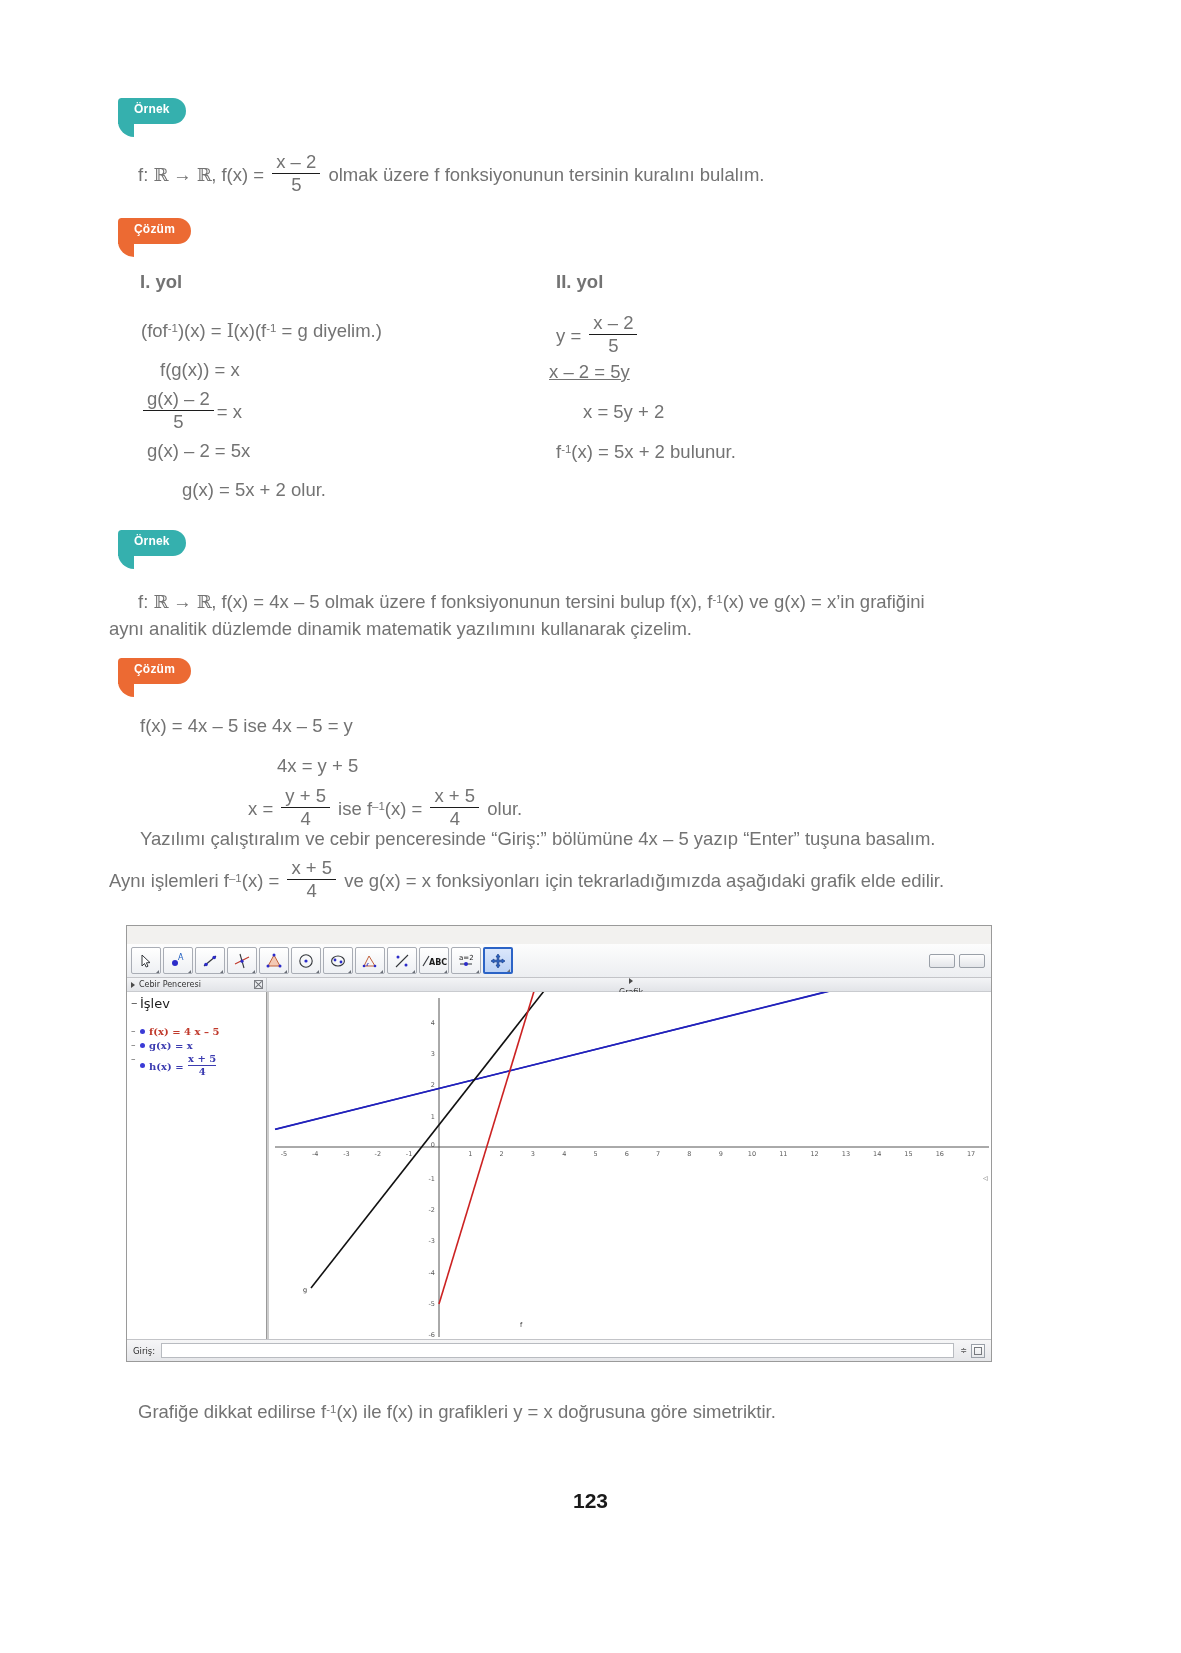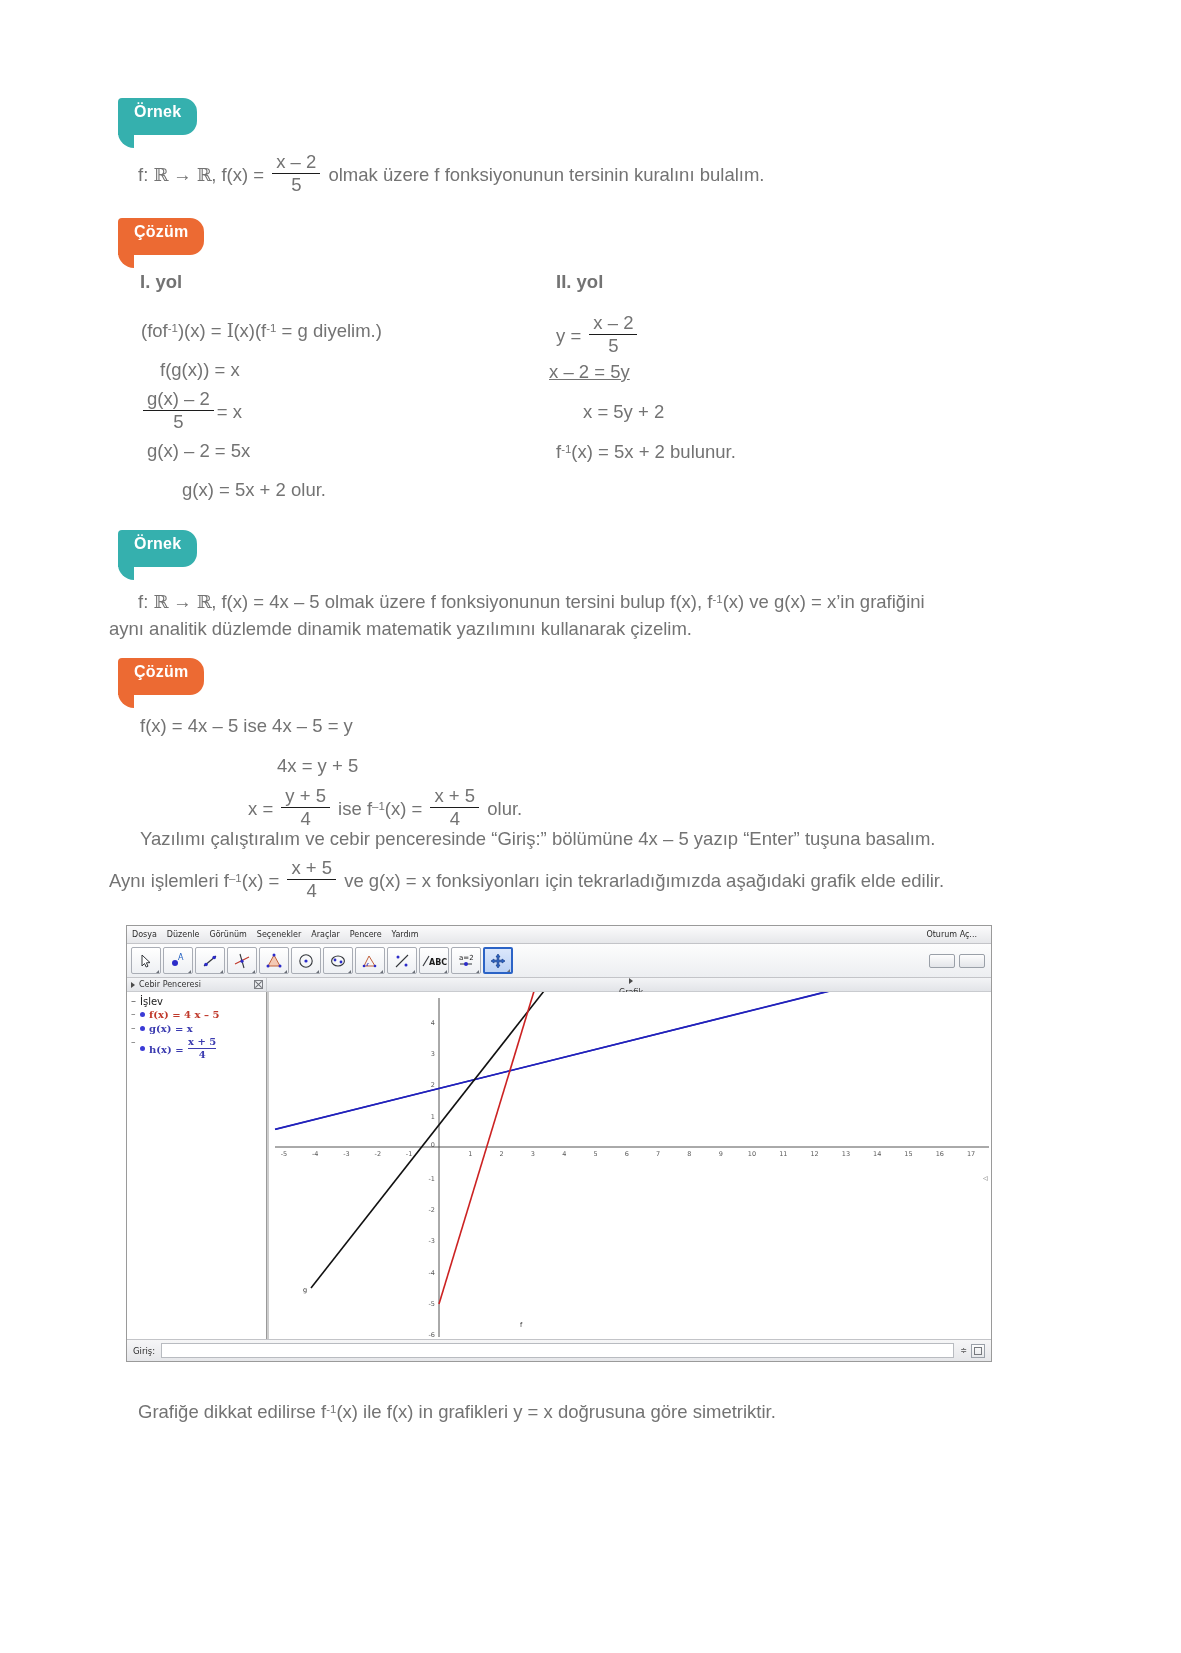--- a/index.html
+++ b/index.html
@@ -12,23 +12,23 @@
     overflow:hidden;
   }
   .page{position:absolute;left:0;top:0;width:1181px;height:1653px;}
 
   
   .badge{
     position:absolute;
     display:inline-block;
     color:#fff;
     font-weight:bold;
-    font-size:16px;
+    font-size:12px;
     letter-spacing:.2px;
-    padding:5px 16px 14px 16px;
+    padding:5px 16px 7px 16px;
     border-radius:4px 14px 14px 0;
     line-height:1.15;
   }
   .badge.teal{background:#35b0ae;}
   .badge.orange{background:#ec6a33;}
   .badge .tail{
     position:absolute;
     left:0;bottom:-13px;
     width:16px;height:14px;
     overflow:hidden;
@@ -122,21 +122,21 @@
   }
   .ph-close:before{transform:rotate(45deg);}
   .ph-close:after{transform:rotate(-45deg);}
 
   .algebra{
     position:absolute;left:0;top:14px;bottom:0;width:140px;
     background:#fff;border-right:1px solid #9a9a9a;
     box-sizing:border-box;padding:4px 2px 0 4px;
     font-size:9px;
   }
-  .alg-group{color:#1a1a1a;font-size:10px;padding-left:9px;position:relative;margin-bottom:2px;}
+  .alg-group{color:#1a1a1a;font-size:13px;padding-left:9px;position:relative;margin-bottom:15px;}
   .alg-group:before{content:"–";position:absolute;left:0;top:-1px;color:#555;}
   .alg-item{position:relative;padding-left:9px;margin-bottom:3px;display:flex;align-items:center;gap:4px;white-space:nowrap;}
   .alg-item:before{content:"–";position:absolute;left:0;top:0px;color:#555;}
   .alg-dot{width:5px;height:5px;border-radius:50%;background:#3b3bd6;flex:none;}
   .alg-eq{font-family:"DejaVu Serif", serif;font-size:10px;font-weight:bold;}
   .alg-eq.red{color:#c0392b;}
   .alg-eq.blue{color:#3b3bb0;}
   .alg-eq .f{display:inline-block;text-align:center;vertical-align:-0.5em;margin:0 1px;}
   .alg-eq .f .n{display:block;line-height:1.05;}
   .alg-eq .f .d{display:block;border-top:1px solid currentColor;line-height:1.1;}
@@ -234,31 +234,20 @@
   </div>
 
   <div class="txt" style="left:140px;top:825px;">Yazılımı çalıştıralım ve cebir penceresinde “Giriş:” bölümüne 4x – 5 yazıp “Enter” tuşuna basalım.</div>
 
   <div class="txt" style="left:109px;top:858px;">
     <span>Aynı işlemleri f</span><sup class="exp">–1</sup><span>(x) = </span><span class="frac"><span class="num">x + 5</span><span class="den">4</span></span><span> ve  g(x) = x fonksiyonları için tekrarladığımızda aşağıdaki grafik elde edilir.</span>
   </div>
 
   <div class="gg">
 
-    <div class="gg-menubar">
-      <div class="mi">Dosya</div>
-      <div class="mi">Düzenle</div>
-      <div class="mi">Görünüm</div>
-      <div class="mi">Seçenekler</div>
-      <div class="mi">Araçlar</div>
-      <div class="mi">Pencere</div>
-      <div class="mi">Yardım</div>
-      <div class="spacer"></div>
-      <div class="login">Oturum Aç...</div>
-    </div>
 
     <div class="gg-toolbar">
       <div class="tbtn">
         <svg width="18" height="18" viewBox="0 0 18 18">
             <path d="M5 3 L5 14 L7.5 11.5 L9.2 15 L11 14.2 L9.4 10.8 L13 10.6 Z" fill="#fff" stroke="#33363b" stroke-width="1"></path>
           </svg>
         <span class="corner"></span>
       </div>
       <div class="tbtn">
         <svg width="18" height="18" viewBox="0 0 18 18">
@@ -461,13 +450,14 @@
         <span class="ib-sp">≑</span>
         <span class="ib-box"></span>
       </span>
     </div>
   </div>
 
   <div class="txt" style="left:138px;top:1398px;">
     <span>Grafiğe dikkat edilirse f</span><sup class="exp">-1</sup><span>(x) ile f(x) in grafikleri y = x doğrusuna göre simetriktir.</span>
   </div>
 
+  <div class="pagenum">123</div>
 </div>
 
 </body></html>

